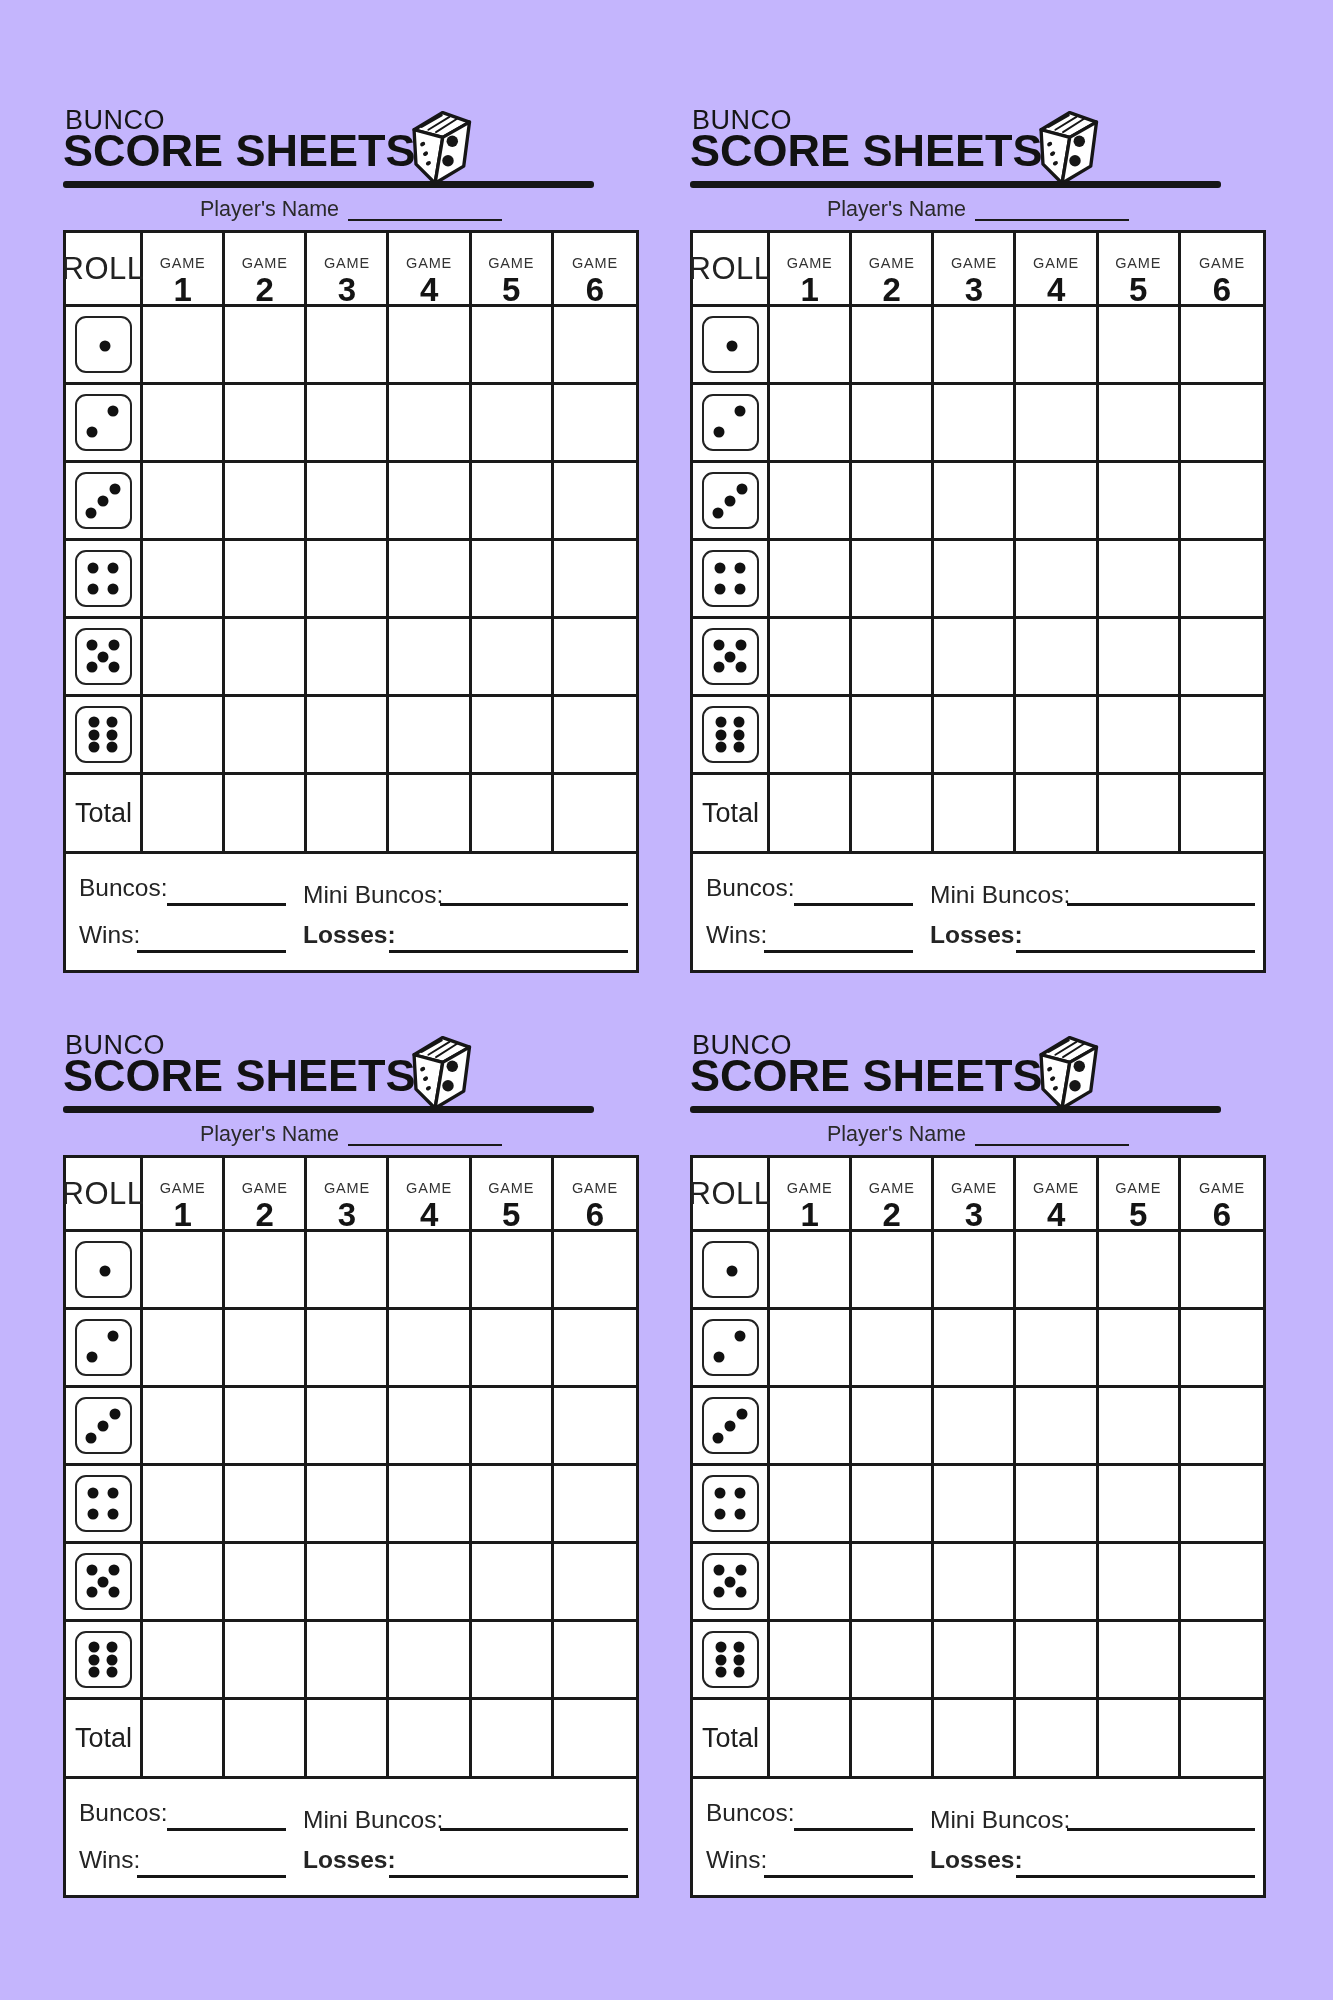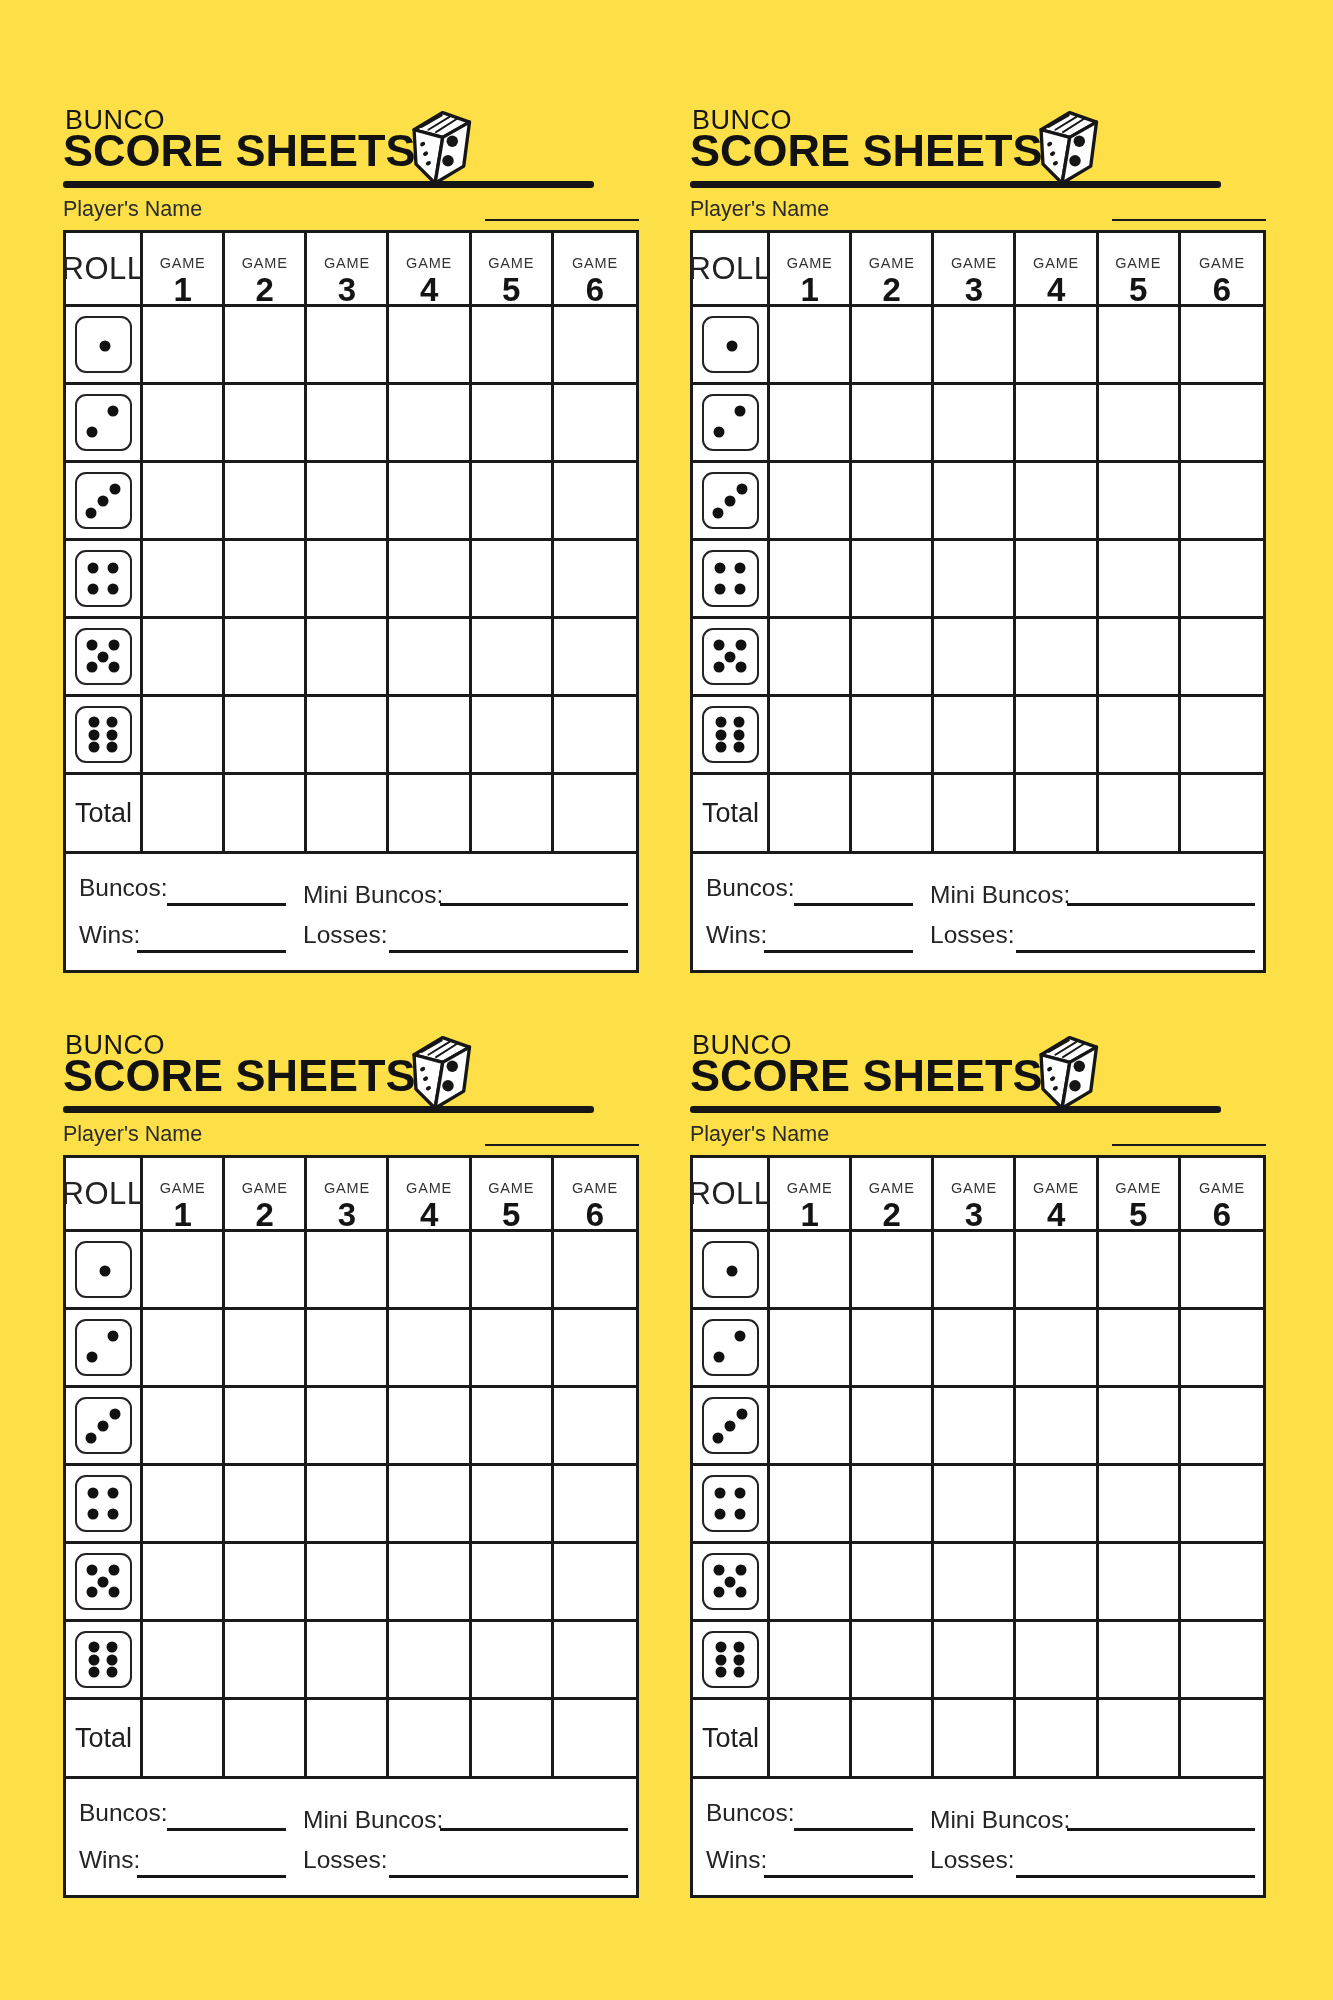--- a/index.html
+++ b/index.html
@@ -1,37 +1,37 @@
 <!DOCTYPE html>
 <html><head>
 <meta charset="utf-8">
 <style>
   html,body{margin:0;padding:0;background:#ffffff;}
   .page{
     position:relative;
     width:1333px;height:2000px;
-    background:#fde047;
+    background:#c4b5fd;
     font-family:"Liberation Sans","DejaVu Sans",sans-serif;
     color:#1a1a1a;
     overflow:hidden;
   }
   .sheet{position:absolute;width:576px;height:878px;}
   .sheet:nth-child(1){left:63px;top:95px;}
   .sheet:nth-child(2){left:690px;top:95px;}
   .sheet:nth-child(3){left:63px;top:1020px;}
   .sheet:nth-child(4){left:690px;top:1020px;}
 
   .brand{position:absolute;left:2px;top:10px;font-size:27px;letter-spacing:.5px;color:#161616;}
   .title{position:absolute;left:0;top:33px;margin:0;font-size:45px;line-height:1;
          font-weight:800;letter-spacing:0;color:#121212;white-space:nowrap;}
   .die-icon{position:absolute;left:334px;top:8px;width:80px;height:86px;}
   .title-rule{position:absolute;left:0;top:86px;width:531px;height:7px;background:#161616;border-radius:3px;}
 
   .player-row{position:absolute;left:0;right:0;top:100px;height:26px;
-              display:flex;justify-content:space-between;align-items:flex-end;}
+              display:flex;justify-content:center;align-items:flex-end;}
   .player-label{font-size:21.5px;color:#2a2a2a;margin-right:9px;line-height:24px;}
   .player-line{width:154px;height:22px;border-bottom:2.5px solid #1a1a1a;}
 
   .score-table{position:absolute;left:0;top:135px;width:576px;height:743px;
                border:3px solid #1a1a1a;box-sizing:border-box;background:#fff;}
   .grid{display:grid;grid-template-columns:77px repeat(6,1fr);
         grid-template-rows:74px repeat(6,78px) 79px;}
   .grid > div{border-right:3px solid #1a1a1a;border-bottom:3px solid #1a1a1a;box-sizing:border-box;}
   .grid > div:nth-child(7n){border-right:none;}
 
@@ -52,21 +52,21 @@
 
   .tfooter{position:relative;height:96px;font-size:24.5px;color:#242424;}
   .tfooter .lab{position:absolute;white-space:nowrap;line-height:28px;}
   .tfooter .wline{position:absolute;height:0;border-top:3px solid #161616;}
   .lab-buncos{left:13px;top:20px;}
   .line-buncos{left:101px;top:49px;width:119px;}
   .lab-mini{left:237px;top:27px;}
   .line-mini{left:374px;top:49px;width:188px;}
   .lab-wins{left:13px;top:67px;}
   .line-wins{left:71px;top:96px;width:149px;}
-  .lab-losses{left:237px;top:67px;}
+  .lab-losses{left:237px;top:67px;font-weight:bold;}
   .line-losses{left:323px;top:96px;width:239px;}
 </style>
 </head>
 <body>
 
 <main class="page">
   <section class="sheet">
     <div class="brand">BUNCO</div>
     <h1 class="title">SCORE SHEETS</h1>
 

